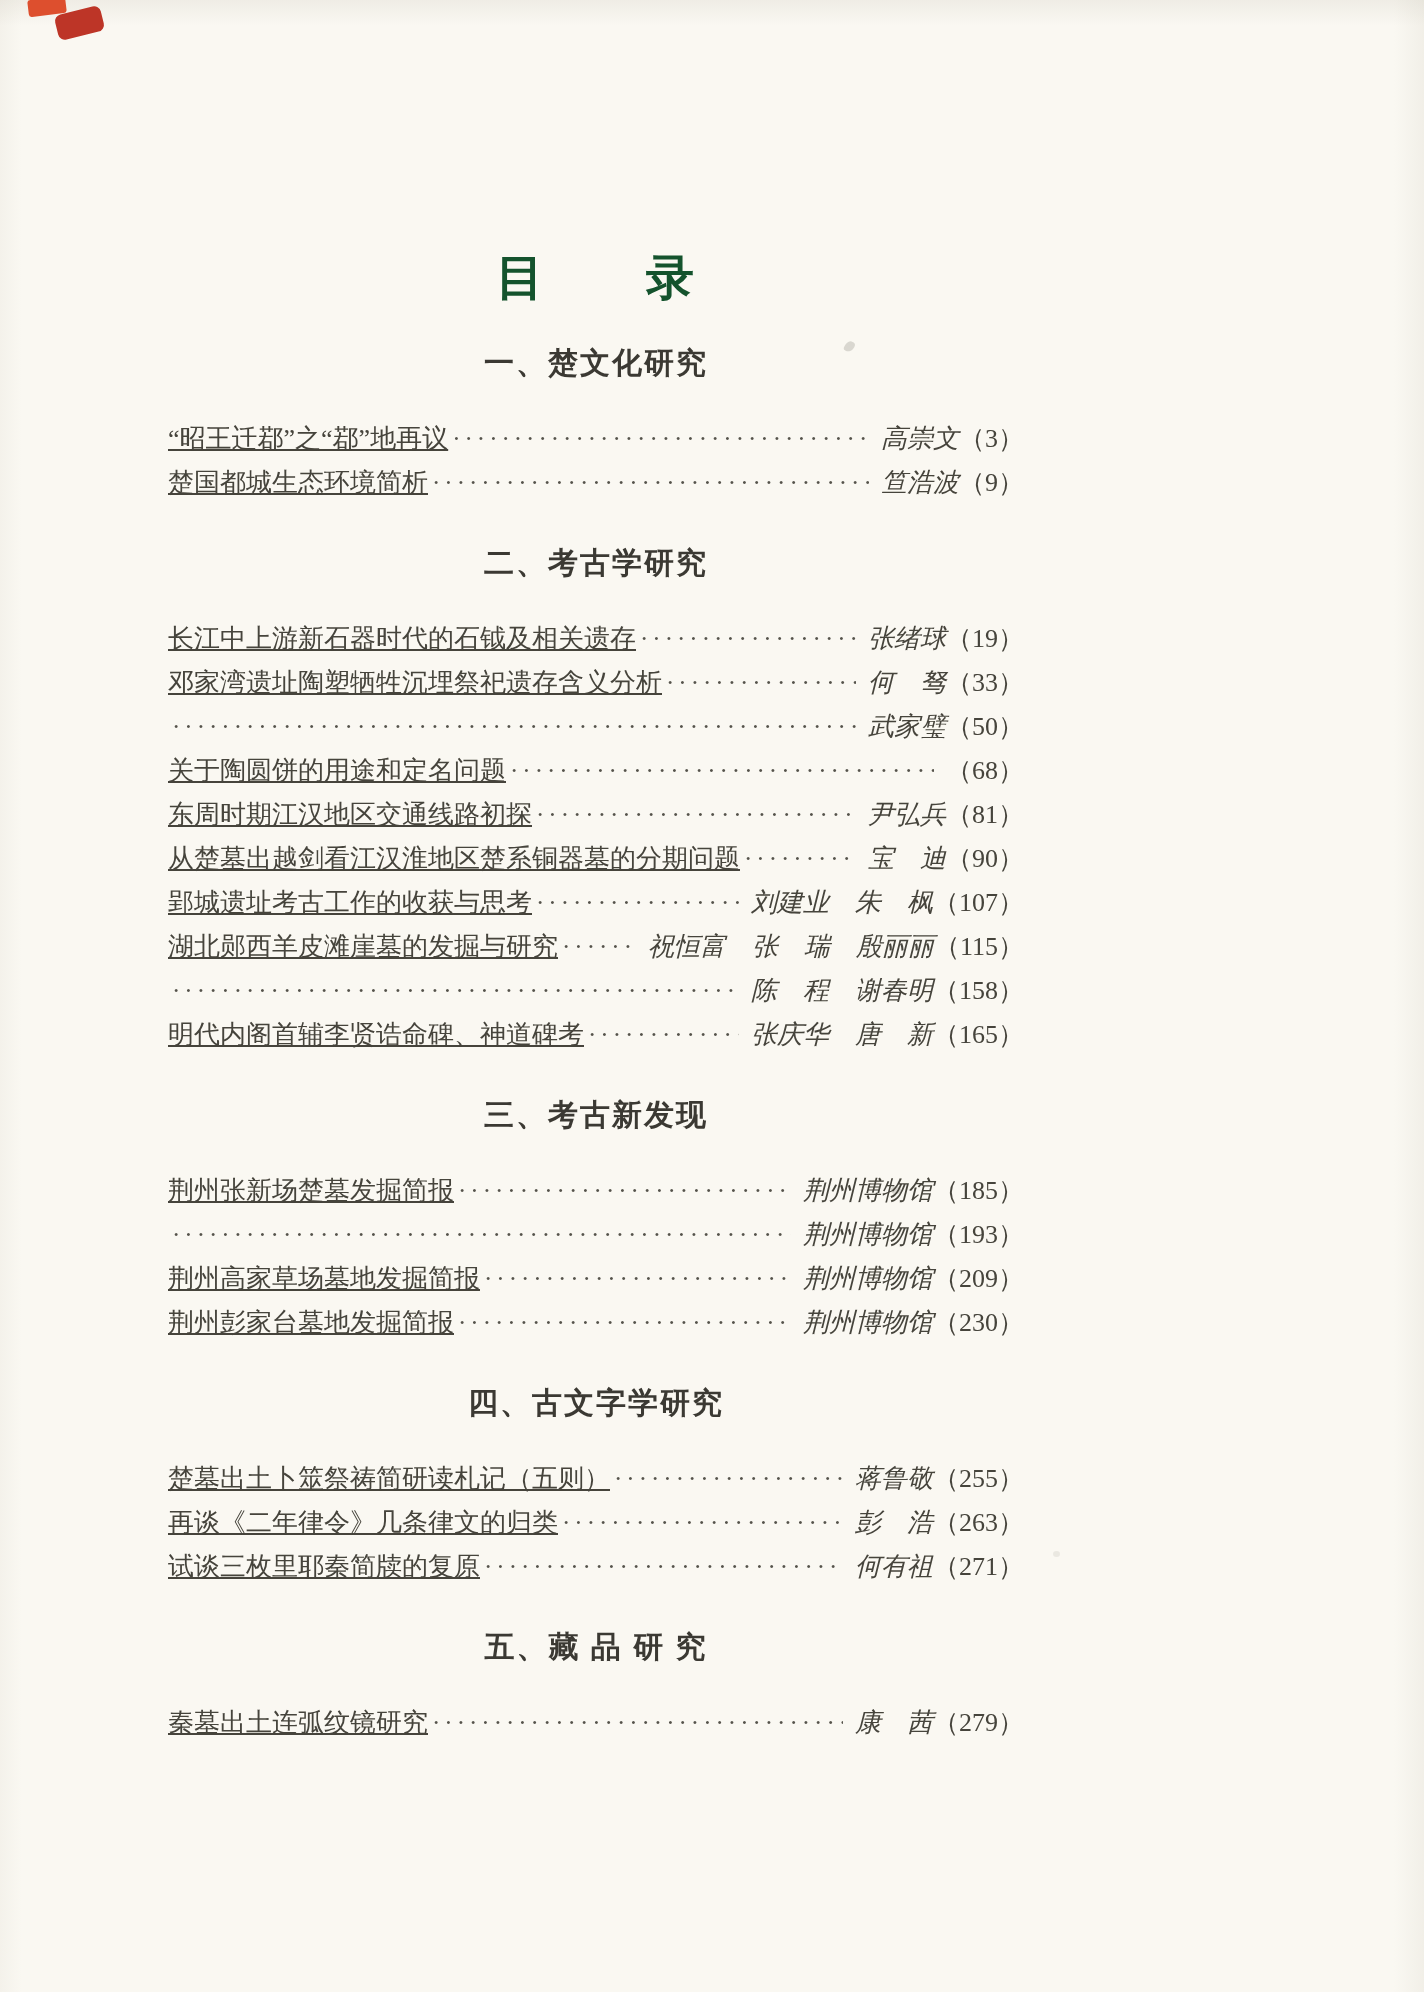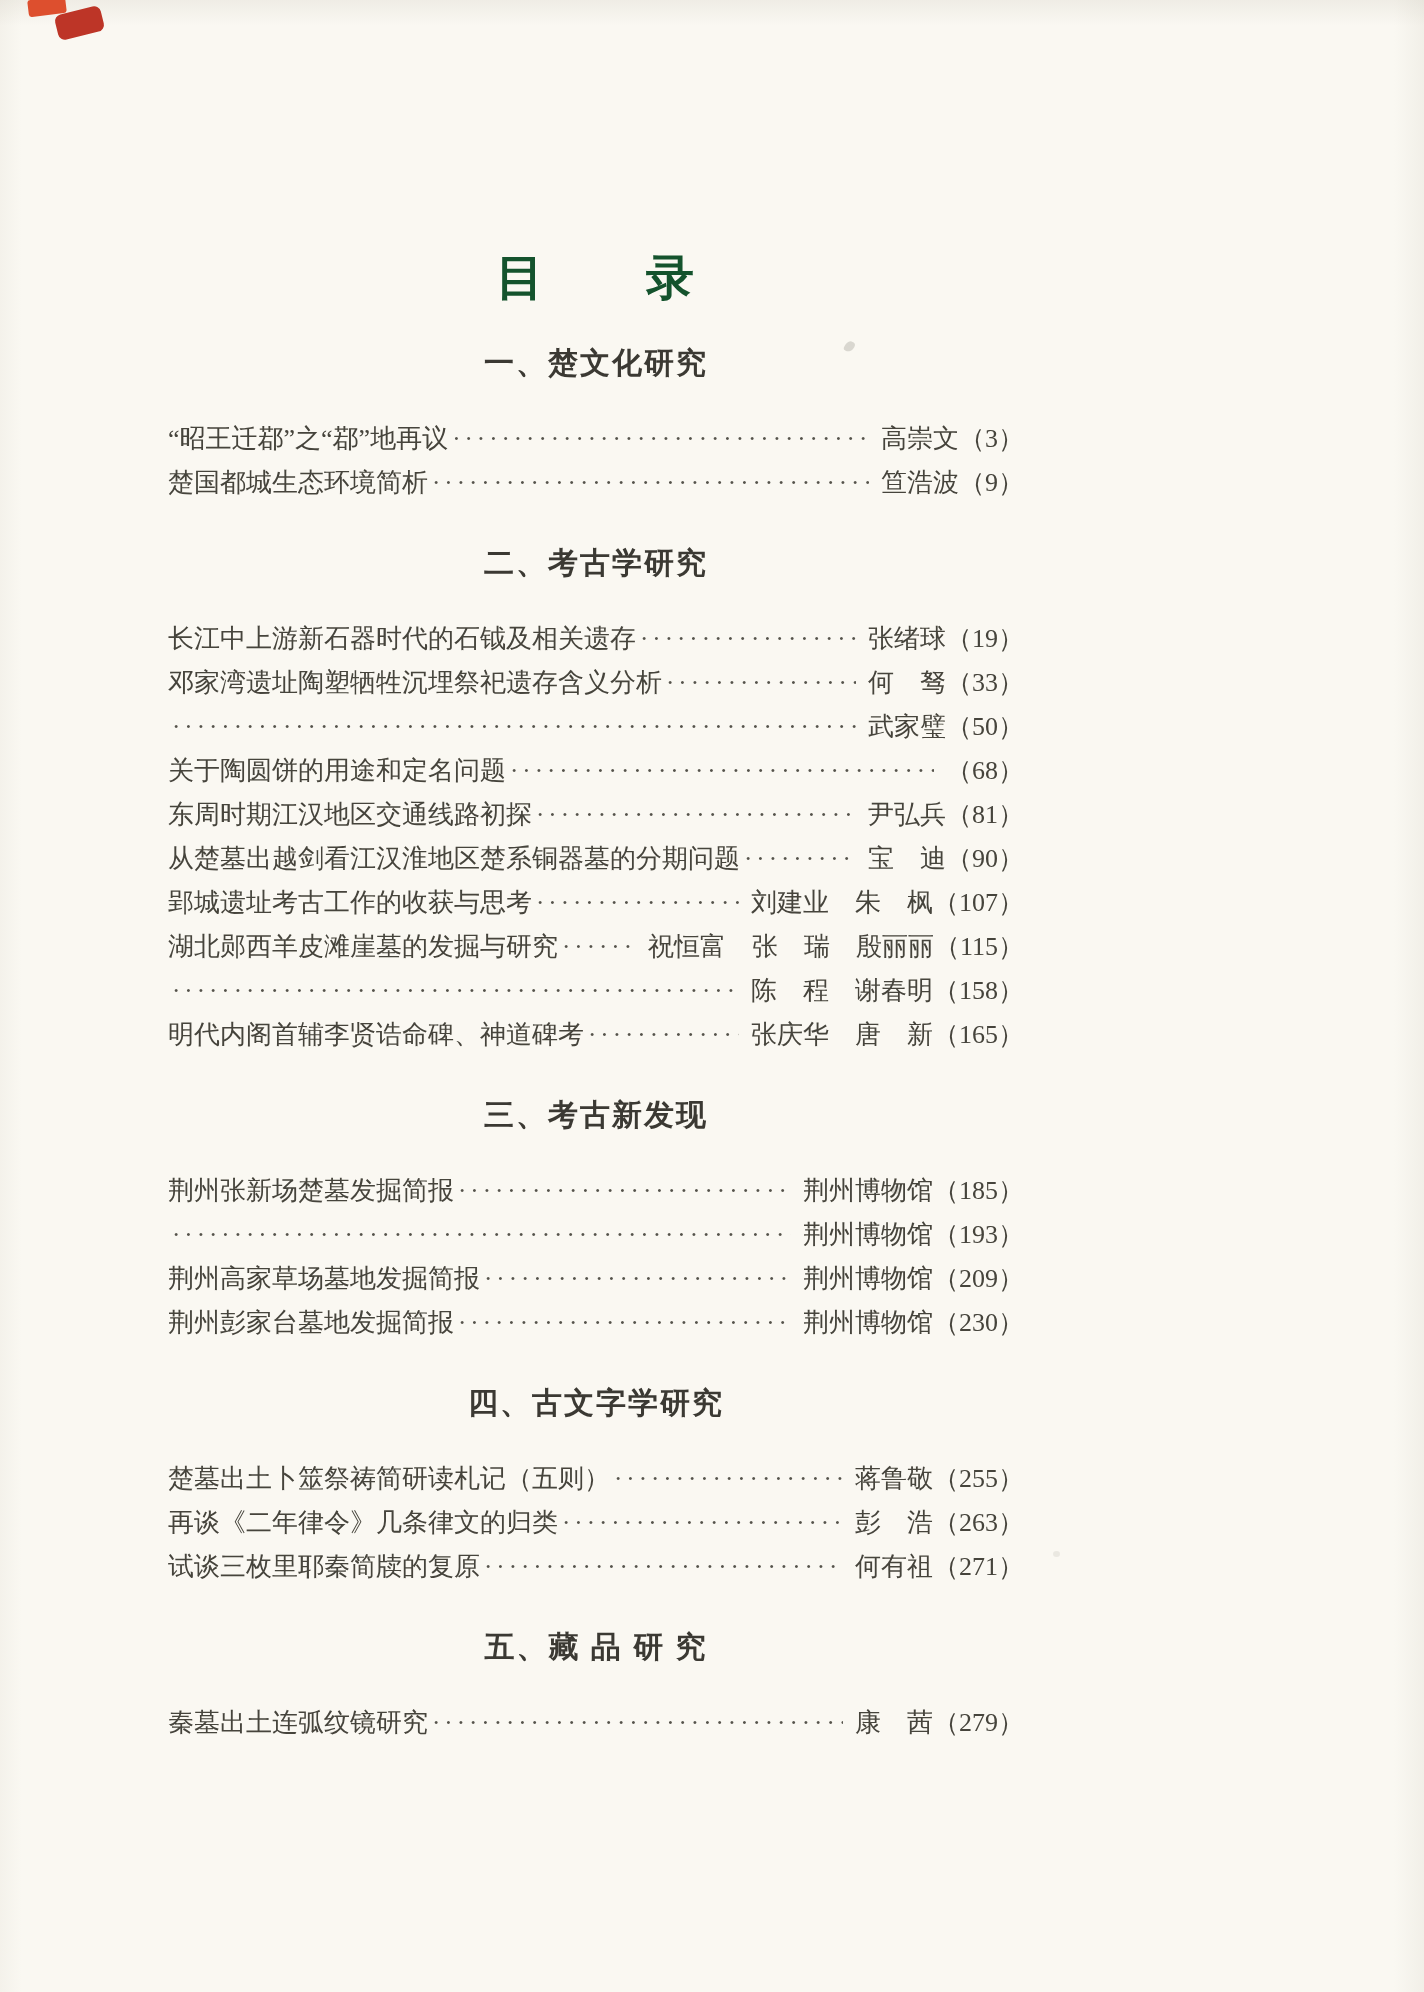--- a/index.html
+++ b/index.html
@@ -52,30 +52,30 @@
   #sections section:first-child h2 { }
   ul.entries { list-style:none; margin:0; padding:0; }
   li.entry {
     display:flex;
     align-items:baseline;
     white-space:nowrap;
     font-size:26px;
     line-height:44px;
     color:#46443c;
   }
-  li.entry .t { flex:0 0 auto; }
+  li.entry .t { flex:0 0 auto;text-decoration:underline; }
   li.entry .dots {
     flex:1 1 auto;
     overflow:hidden;
     margin:0 12px 0 4px;
     font-size:25px;
     letter-spacing:4px;
     color:#55534b;
   }
-  li.entry .a { flex:0 0 auto; }
+  li.entry .a { flex:0 0 auto;font-style:italic; }
   li.entry .p { flex:0 0 auto; }
 </style>
 </head>
 <body>
 
 <div class="paper-shade"></div>
 <div class="red-mark m1" style="background: rgb(221, 79, 46);"></div>
 <div class="red-mark m2" style="background: rgb(189, 53, 39);"></div>
 <div class="smudge s1"></div>
 <div class="smudge s2"></div>

